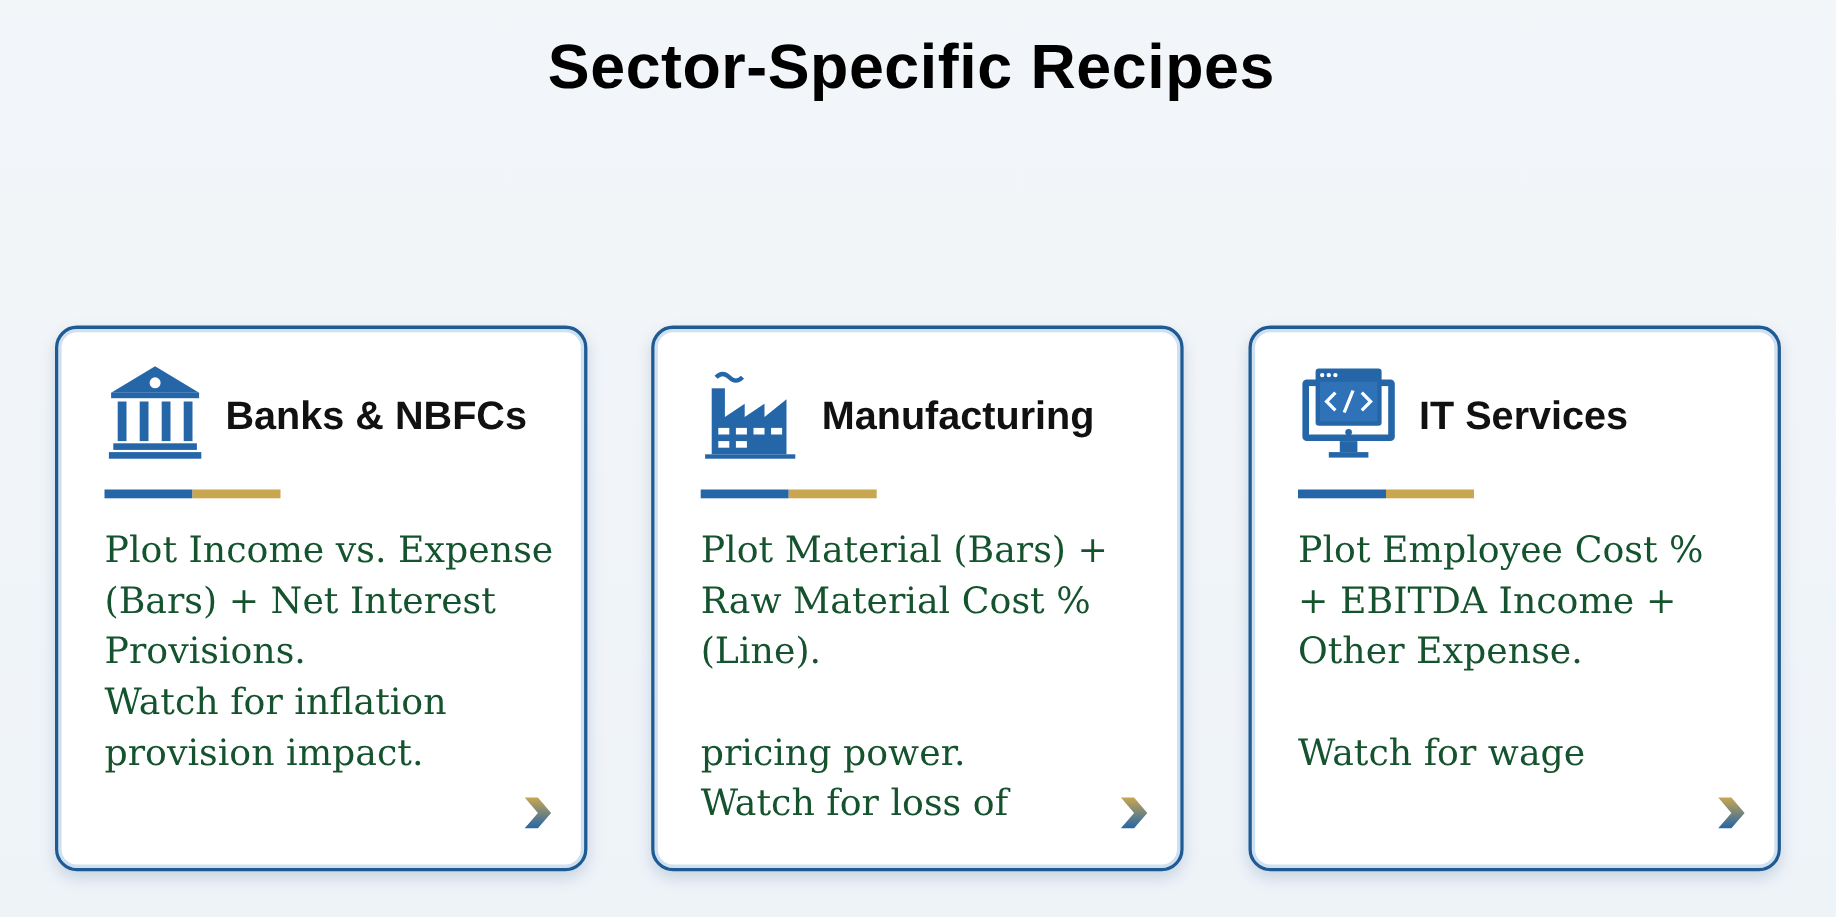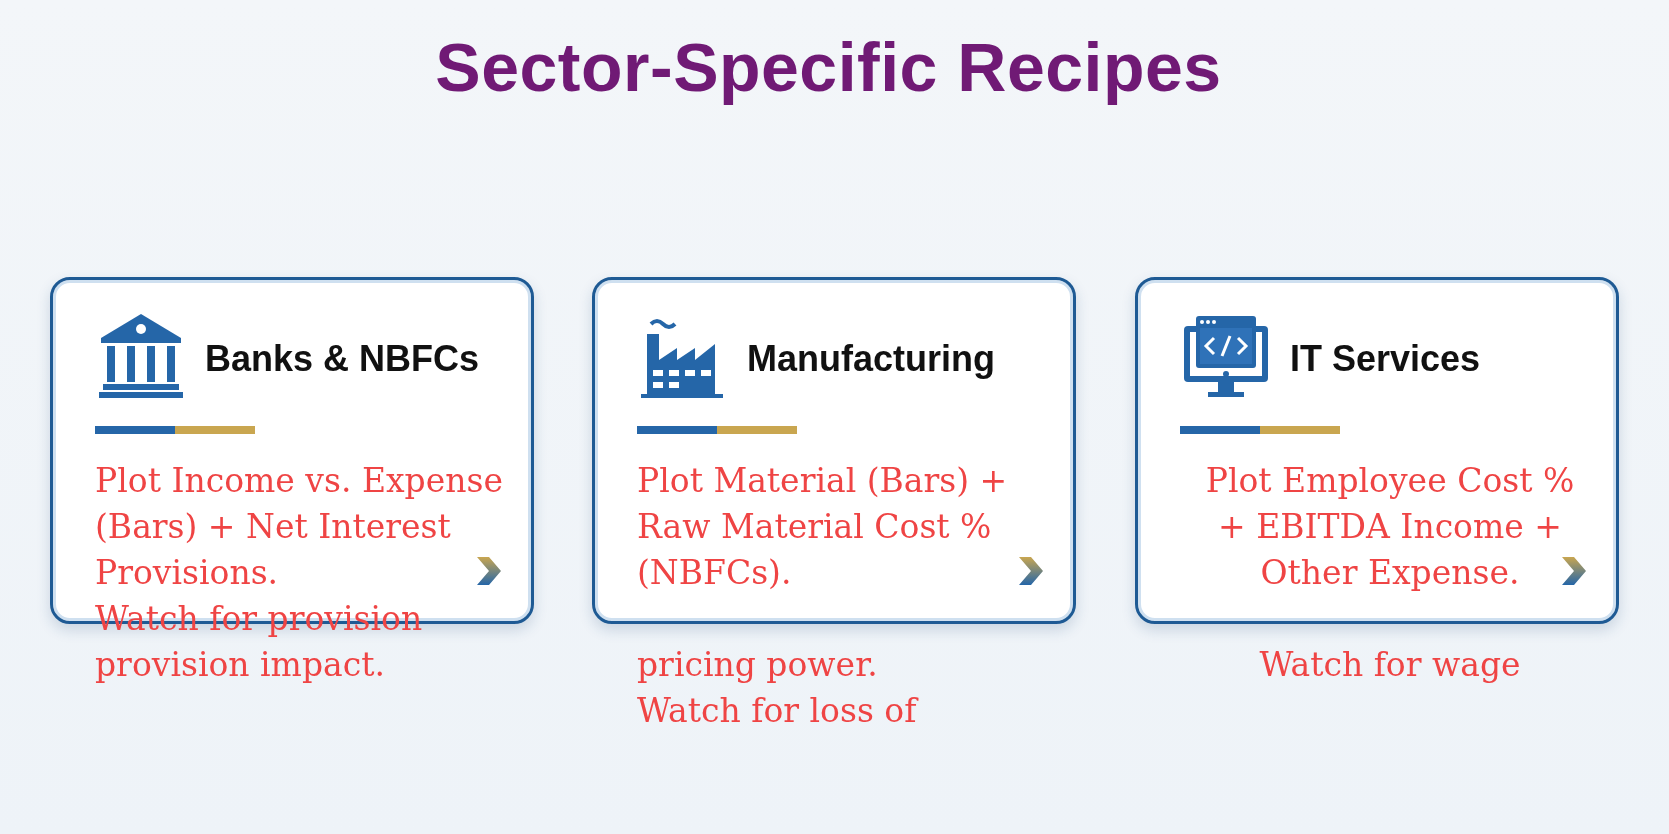--- a/index.html
+++ b/index.html
@@ -1,26 +1,26 @@
 <!DOCTYPE html>
 <html><head>
 <meta charset="utf-8">
 <style>
   html,body{margin:0;padding:0;}
   body{width:1669px;height:834px;overflow:hidden;background:linear-gradient(180deg,#f3f6f9 0%,#eef3f8 100%);font-family:"Liberation Sans",sans-serif;position:relative;}
-  .title{position:absolute;top:28px;left:0;width:1657px;text-align:center;font-family:"Liberation Sans",sans-serif;font-weight:bold;font-size:68px;color:#701a75;letter-spacing:0.5px;}
-  .card{position:absolute;top:277px;width:484px;height:347px;box-sizing:border-box;border:3px solid #1e5a94;border-radius:20px;background:#fff;box-shadow:0 0 0 3px #cfe0f0 inset,0 6px 14px rgba(30,70,120,0.18);}
+  .title{position:absolute;top:28px;left:0;width:1657px;text-align:center;font-family:"Liberation Sans",sans-serif;font-weight:bold;font-size:57px;color:#000000;letter-spacing:0.5px;}
+  .card{position:absolute;top:296px;width:484px;height:496px;box-sizing:border-box;border:3px solid #1e5a94;border-radius:20px;background:#fff;box-shadow:0 0 0 3px #cfe0f0 inset,0 6px 14px rgba(30,70,120,0.18);}
   .card .inner{position:absolute;inset:6px;border-radius:14px;background:#fff;}
-  .c1{left:50px;} .c2{left:592px;} .c3{left:1135px;text-align:center;}
+  .c1{left:50px;} .c2{left:592px;} .c3{left:1135px;}
   .icon{position:absolute;left:42px;top:30px;width:92px;height:92px;}
   .ctitle{position:absolute;left:152px;top:58px;font-weight:bold;font-size:36px;color:#111;}
   .bar{position:absolute;left:42px;top:146px;width:160px;height:8px;}
   .bar .b{position:absolute;left:0;top:0;width:80px;height:8px;background:#2566a8;}
   .bar .g{position:absolute;left:80px;top:0;width:80px;height:8px;background:#c9a650;}
-  .body{position:absolute;left:42px;top:178px;width:420px;font-family:"DejaVu Serif",serif;font-size:33px;line-height:46px;color:#ef4444;}
+  .body{position:absolute;left:42px;top:178px;width:420px;font-family:"DejaVu Serif",serif;font-size:33px;line-height:46px;color:#14532d;}
   .body p{margin:0;}
   .gap{height:46px;}
   .chev{position:absolute;right:28px;bottom:34px;width:28px;height:32px;}
 </style>
 </head>
 <body>
 
 <div class="title">Sector-Specific Recipes</div>
 
 <div class="card c1">
@@ -38,21 +38,21 @@
   </svg>
   <div class="ctitle">Banks &amp; NBFCs</div>
   <div class="bar">
       <div class="b"></div>
       <div class="g"></div>
     </div>
   <div class="body">
     <p>Plot Income vs. Expense</p>
     <p>(Bars) + Net Interest</p>
     <p>Provisions.</p>
-    <p>Watch for provision</p>
+    <p>Watch for inflation</p>
     <p>provision impact.</p>
   </div>
   <svg class="chev" viewBox="0 0 28 32">
     <defs>
         <linearGradient id="cg1" x1="0" y1="0" x2="0" y2="1">
           <stop offset="0" stop-color="#c9a650"></stop>
           <stop offset="1" stop-color="#2566a8"></stop>
         </linearGradient>
       </defs>
     <polygon points="2,2 14,2 26,16 14,30 2,30 14,16" fill="url(#cg1)"></polygon>
@@ -74,21 +74,21 @@
     <rect x="4" y="84" width="82" height="4" fill="#2566a8"></rect>
   </svg>
   <div class="ctitle">Manufacturing</div>
   <div class="bar">
       <div class="b"></div>
       <div class="g"></div>
     </div>
   <div class="body">
     <p>Plot Material (Bars) +</p>
     <p>Raw Material Cost %</p>
-    <p>(NBFCs).</p>
+    <p>(Line).</p>
     <div class="gap"></div>
     <p>pricing power.</p>
     <p>Watch for loss of</p>
   </div>
   <svg class="chev" viewBox="0 0 28 32">
     <defs>
         <linearGradient id="cg2" x1="0" y1="0" x2="0" y2="1">
           <stop offset="0" stop-color="#c9a650"></stop>
           <stop offset="1" stop-color="#2566a8"></stop>
         </linearGradient>

